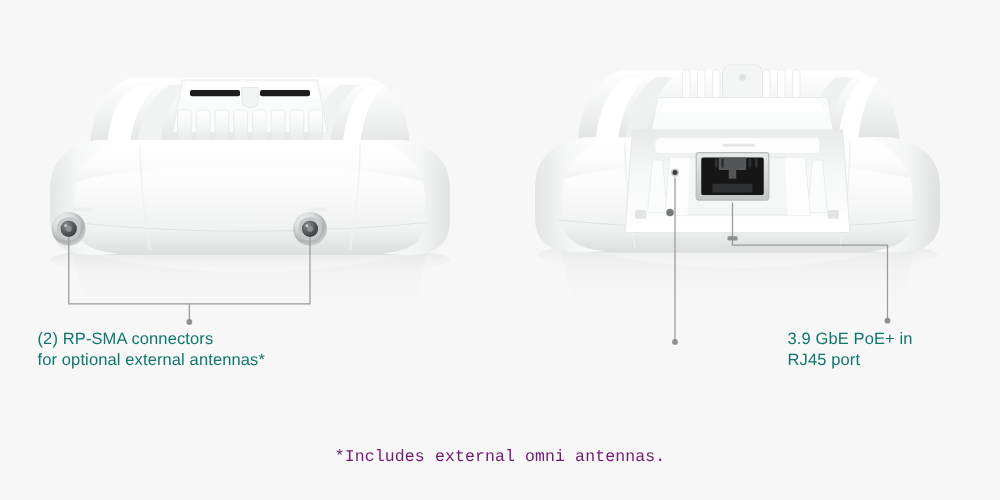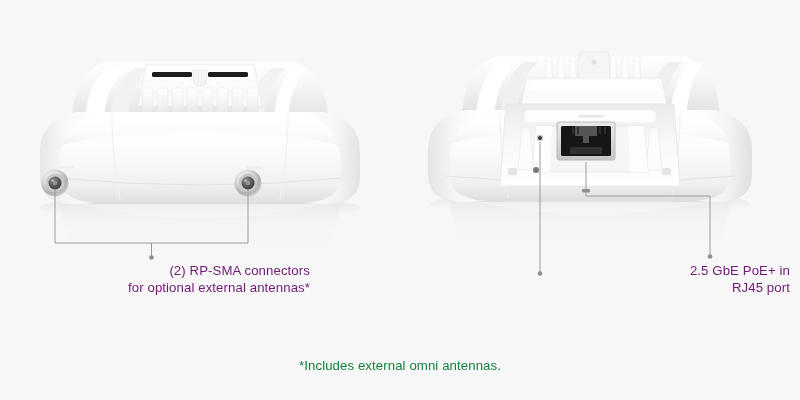--- a/index.html
+++ b/index.html
@@ -33,22 +33,22 @@
   svg.device-art {
     position: absolute;
     left: 0; top: 0;
     width: 400px;
     height: 400px;
     display: block;
   }
 
   .callout {
     position: absolute;
-    text-align: right;
-    color: #701a75;
+    text-align: left;
+    color: #0f766e;
     font-size: 13.2px;
     line-height: 17px;
     letter-spacing: 0.1px;
     white-space: pre-line;
     font-family: "Liberation Sans", sans-serif;
   }
   #callout-antenna {
     left: 30px;
     top: 262px;
     width: 280px;
@@ -62,24 +62,24 @@
     left: 630px;
     top: 262px;
     width: 160px;
   }
   #footnote {
     position: absolute;
     left: 0;
     top: 358px;
     width: 800px;
     text-align: center;
-    color: #15803d;
+    color: #701a75;
     font-size: 13.2px;
     letter-spacing: 0.1px;
-    font-family: Liberation Sans, sans-serif;
+    font-family: Liberation Mono, monospace;
   }
 </style>
 </head>
 <body>
 
 <div id="stage">
 
   <div class="panel" id="panel-left">
     <svg class="device-art" viewBox="0 0 400 400">
       <defs>
@@ -347,18 +347,18 @@
       </g>
       <rect x="182" y="189" width="8" height="3.4" rx="1" fill="#8f8f8f"></rect>
       <circle cx="310" cy="256.5" r="2.3" fill="#8f8f8f"></circle>
     </svg>
   </div>
 
   <div class="callout" id="callout-antenna">(2) RP-SMA connectors
 for optional external antennas*</div>
 
 
-  <div class="callout" id="callout-poe">2.5 GbE PoE+ in
+  <div class="callout" id="callout-poe">3.9 GbE PoE+ in
 RJ45 port</div>
 
   <div id="footnote">*Includes external omni antennas.</div>
 
 </div>
 
 </body></html>

